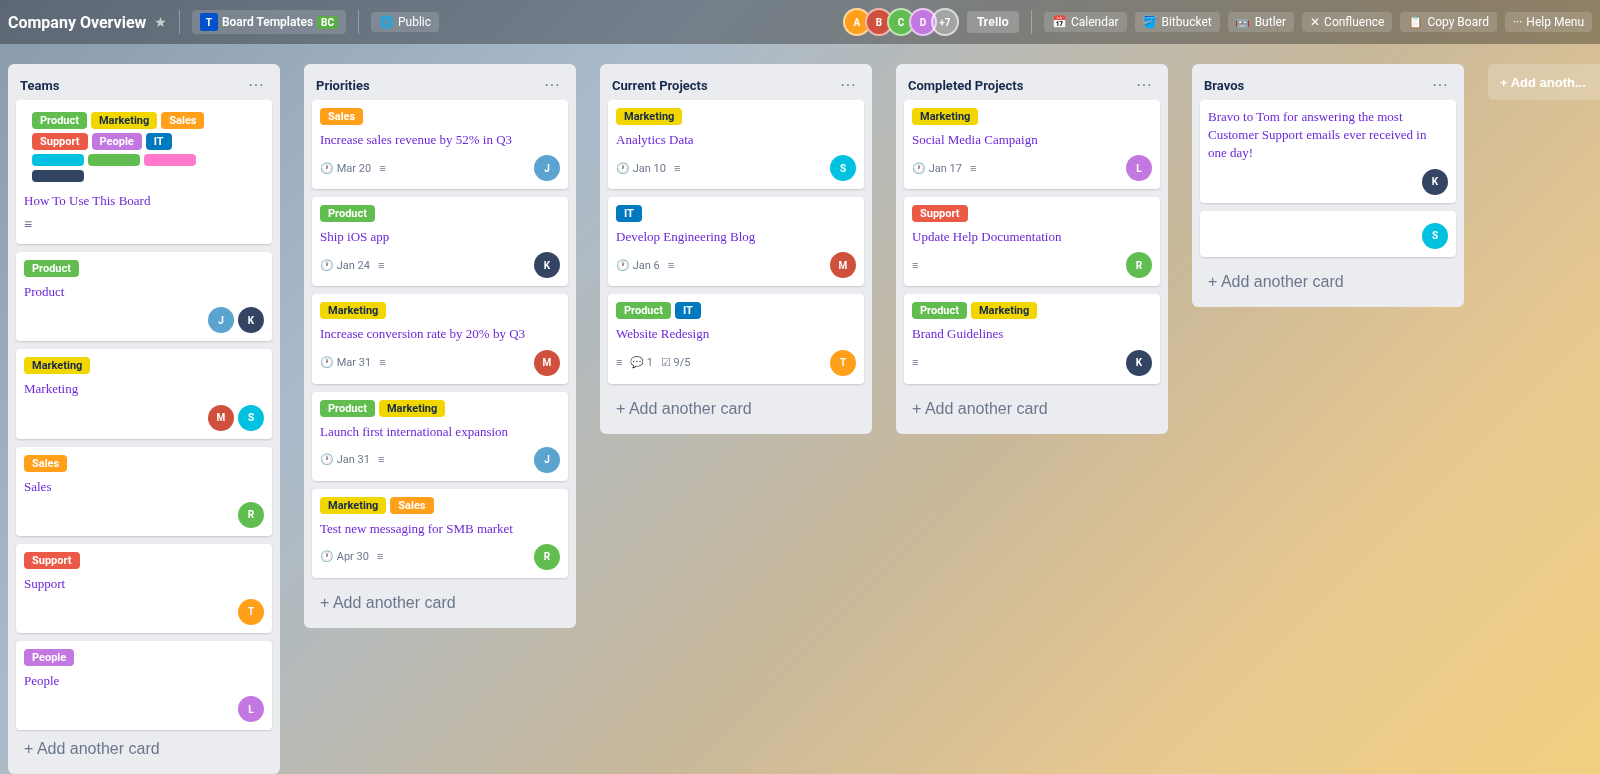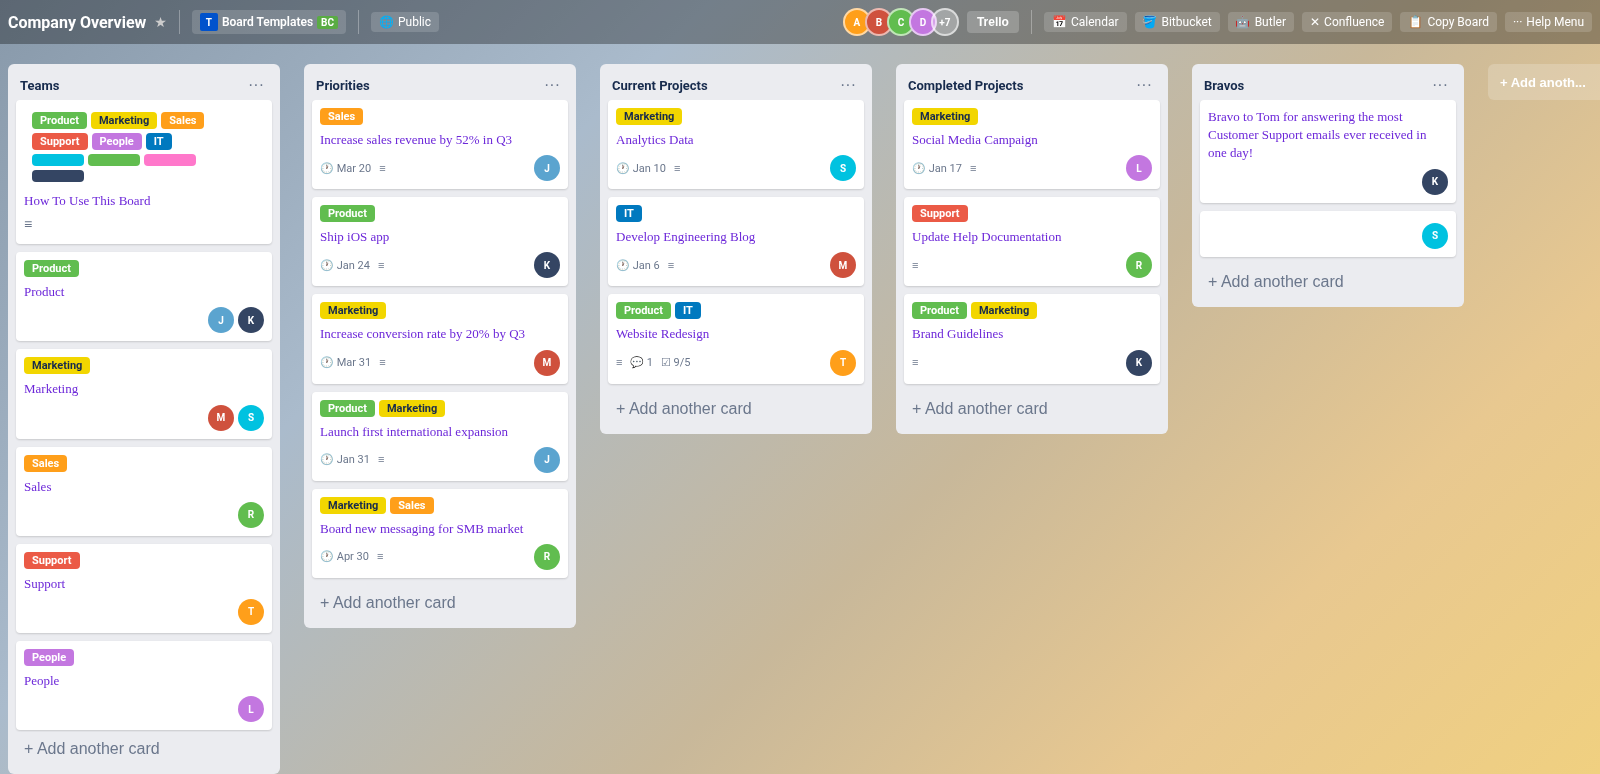--- a/index.html
+++ b/index.html
@@ -414,21 +414,21 @@
             <div class="card-avatars">
               <div class="card-avatar" style="background: rgb(91, 164, 207);">J</div>
             </div>
           </div>
         </div>
         <div class="card">
           <div class="card-labels">
             <span class="label" style="background: rgb(242, 214, 0); color: rgb(23, 43, 77);">Marketing</span>
             <span class="label" style="background: rgb(255, 159, 26);">Sales</span>
           </div>
-          <div class="card-title">Board new messaging for SMB market</div>
+          <div class="card-title">Test new messaging for SMB market</div>
           <div class="card-footer">
             <div class="card-meta">
               <div class="meta-item"><span>🕐</span> Apr 30</div>
               <div class="meta-item">≡</div>
             </div>
             <div class="card-avatars">
               <div class="card-avatar" style="background: rgb(97, 189, 79);">R</div>
             </div>
           </div>
         </div>

